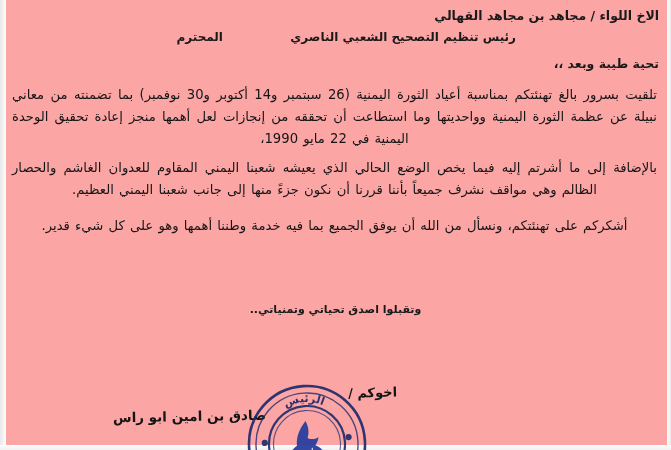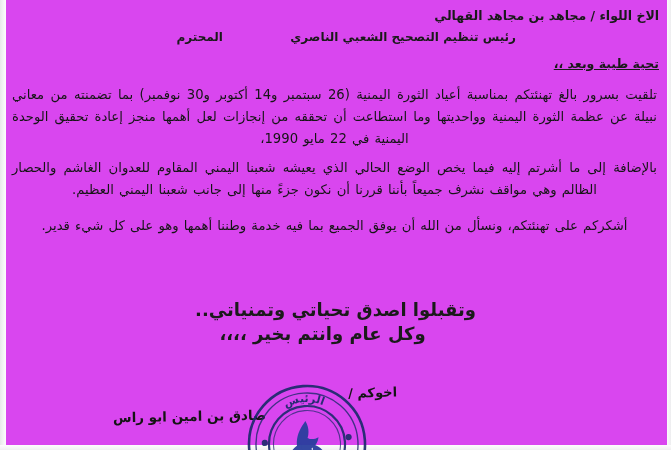--- a/index.html
+++ b/index.html
@@ -12,21 +12,21 @@
     height: 450px;
     background: #ffffff;
     font-family: "DejaVu Sans", "Liberation Sans", sans-serif;
     overflow: hidden;
   }
 
   .page {
     position: relative;
     width: 671px;
     height: 450px;
-    background: #d946ef;
+    background: #fca5a5;
     box-sizing: border-box;
     overflow: hidden;
   }
 
   
   .scan-edge-left {
     position: absolute;
     top: 0;
     left: 0;
     width: 6px;
@@ -96,21 +96,20 @@
     white-space: nowrap;
   }
   .greeting-line {
     position: absolute;
     top: 56px;
     right: 12px;
     font-size: 12.5px;
     font-weight: bold;
     color: #1a1a1a;
     white-space: nowrap;
-    text-decoration: underline;
   }
 
   
   .body-block {
     position: absolute;
     top: 84px;
     right: 14px;
     width: 645px;
   }
   .para {
@@ -129,21 +128,21 @@
 
   
   .closing {
     position: absolute;
     top: 299px;
     left: 0;
     width: 671px;
     text-align: center;
   }
   .closing-line {
-    font-size: 18px;
+    font-size: 11px;
     font-weight: bold;
     color: #1a1a1a;
     line-height: 21px;
     margin: 0;
   }
   .closing-line.l2 {
     margin-top: 3px;
     margin-right: 26px;
   }
 
@@ -203,21 +202,20 @@
     <div class="greeting-line">تحية طيبة وبعد ،،</div>
 
     <div class="body-block">
       <p class="para p1">تلقيت بسرور بالغ تهنئتكم بمناسبة أعياد الثورة اليمنية (26 سبتمبر و14 أكتوبر و30 نوفمبر) بما تضمنته من معاني نبيلة عن عظمة الثورة اليمنية وواحديتها وما استطاعت أن تحققه من إنجازات لعل أهمها منجز إعادة تحقيق الوحدة اليمنية في 22 مايو 1990،</p>
       <p class="para p2">بالإضافة إلى ما أشرتم إليه فيما يخص الوضع الحالي الذي يعيشه شعبنا اليمني المقاوم للعدوان الغاشم والحصار الظالم وهي مواقف نشرف جميعاً بأننا قررنا أن نكون جزءً منها إلى جانب شعبنا اليمني العظيم.</p>
       <p class="para p3">أشكركم على تهنئتكم، ونسأل من الله أن يوفق الجميع بما فيه خدمة وطننا أهمها وهو على كل شيء قدير.</p>
     </div>
 
     <div class="closing">
       <p class="closing-line l1">وتقبلوا اصدق تحياتي وتمنياتي..</p>
-      <p class="closing-line l2">وكل عام وانتم بخير ،،،،</p>
     </div>
 
     <div class="sign-from">اخوكم /</div>
     <div class="sign-name">صادق بن امين ابو راس</div>
 
     <div class="stamp">
       <svg width="122" height="122" viewBox="0 0 122 122" xmlns="http://www.w3.org/2000/svg">
         <g fill="none" stroke="#1b2a6b">
           <circle cx="61" cy="61" r="58" stroke-width="2.6" opacity="0.92"></circle>
           <circle cx="61" cy="61" r="51" stroke-width="1.4" opacity="0.8"></circle>

